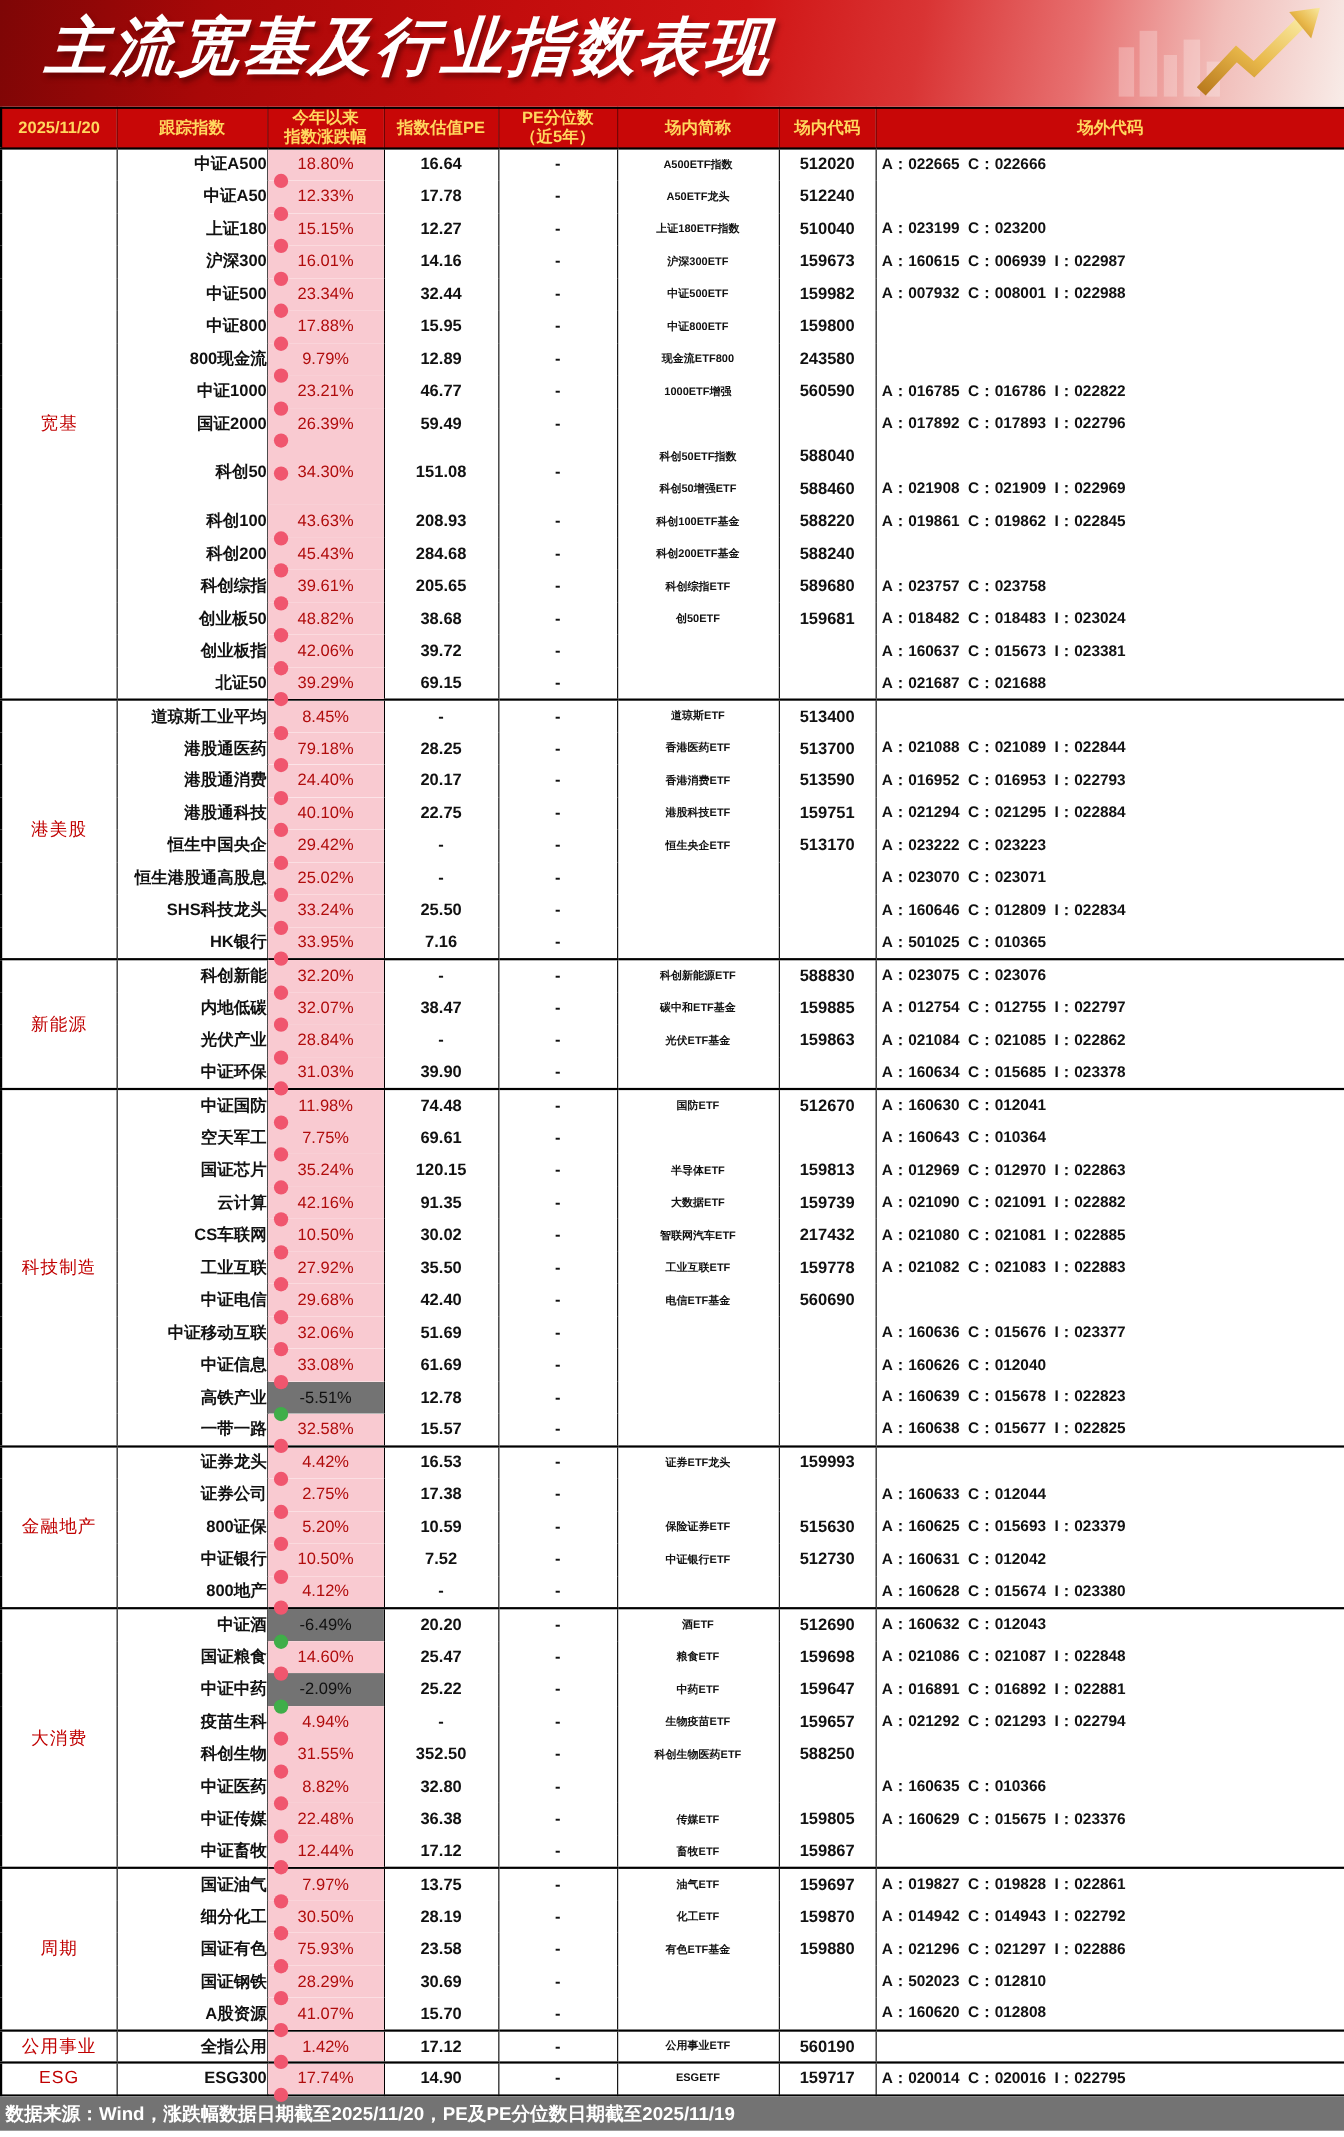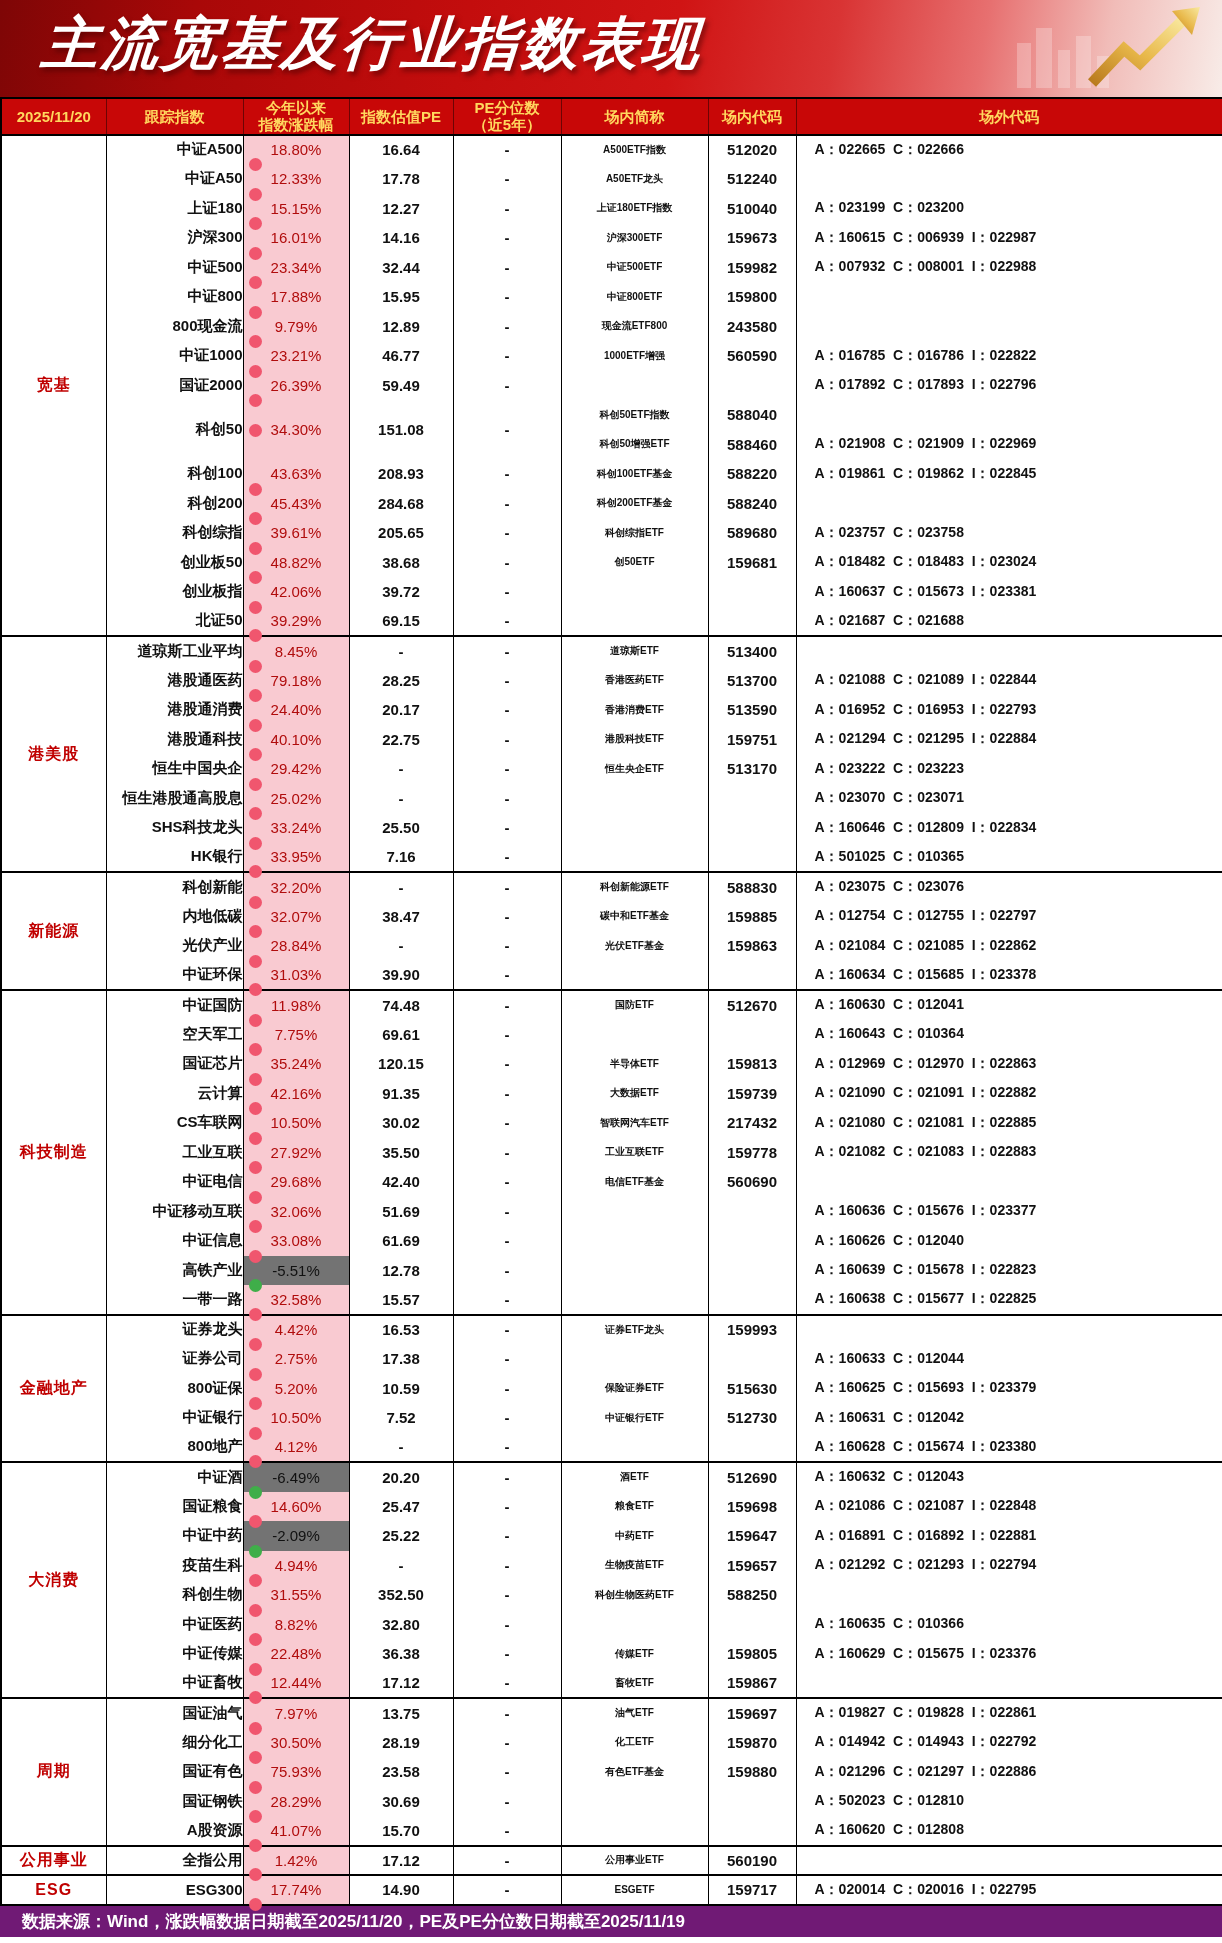--- a/index.html
+++ b/index.html
@@ -19,39 +19,39 @@
   
   table.idx{width:1222px;border-collapse:collapse;table-layout:fixed;border:2px solid #000;}
   thead tr{height:34px;margin-left:44px;}
   thead th{background:#c80707;color:#ffd75e;font-size:15px;font-weight:bold;
     border:1px solid #6e0404;border-bottom:2px solid #000;text-align:center;
     vertical-align:middle;line-height:1.15;padding:0;}
   tbody tr{height:29.5px;}
   tbody td{border-left:1px solid #000;border-right:1px solid #000;border-top:0;border-bottom:0;
     text-align:center;vertical-align:middle;padding:0;background:#fff;color:#111;}
   td.sec-start{border-top:2px solid #000;}
-  td.cat{color:#c00000;font-weight:bold;font-size:16px;letter-spacing:1px;margin-top:44px;}
+  td.cat{color:#c00000;font-weight:normal;font-size:16px;letter-spacing:1px;margin-top:44px;}
   td.name{font-weight:bold;font-size:15px;text-align:right;}
   td.ytd{position:relative;font-weight:normal;font-size:15px;}
   td.ytd.pos{background:#f9cad1;color:#b00c0c;}
   td.ytd.neg{background:#737373;color:#111;}
   .dot{position:absolute;left:5px;bottom:-7px;width:13px;height:13px;border-radius:50%;z-index:3;}
   .dot-mid{bottom:22px;}
   .dot-pos{background:#f0566e;}
   .dot-neg{background:#3fae49;}
   td.pe{font-weight:bold;font-size:15px;}
   td.pct{font-weight:bold;font-size:15px;}
   td.abbr{font-weight:600;font-size:10px;}
   td.code{font-weight:bold;font-size:15px;}
-  td.otc{font-weight:bold;font-size:14px;text-align:left;padding-left:18px;white-space:pre;}
+  td.otc{font-weight:bold;font-size:14px;text-align:left;padding-left:5px;white-space:pre;}
 
   
   .src{height:42px;background:#fff;}
-  .src .bar{height:31px;background:#701a75;display:flex;align-items:center;
-    color:#ffffff;font-weight:bold;font-size:17px;padding-left:22px;}
+  .src .bar{height:31px;background:#737373;display:flex;align-items:center;
+    color:#ffffff;font-weight:bold;font-size:17px;padding-left:5px;}
 </style>
 </head>
 <body>
 
 <div id="page">
 
   <header class="banner">
     <h1>主流宽基及行业指数表现</h1>
     <svg class="skyline" width="150" height="70" viewBox="0 0 150 70">
       <rect x="5" y="25" width="14" height="45" fill="#ffffff"></rect>

